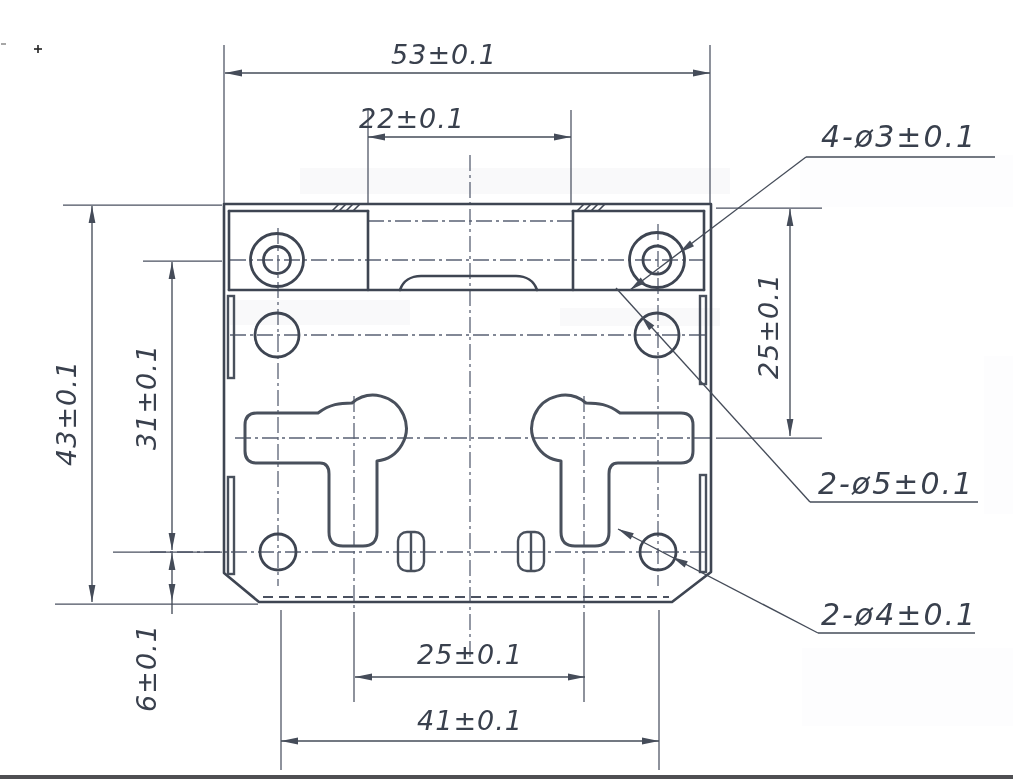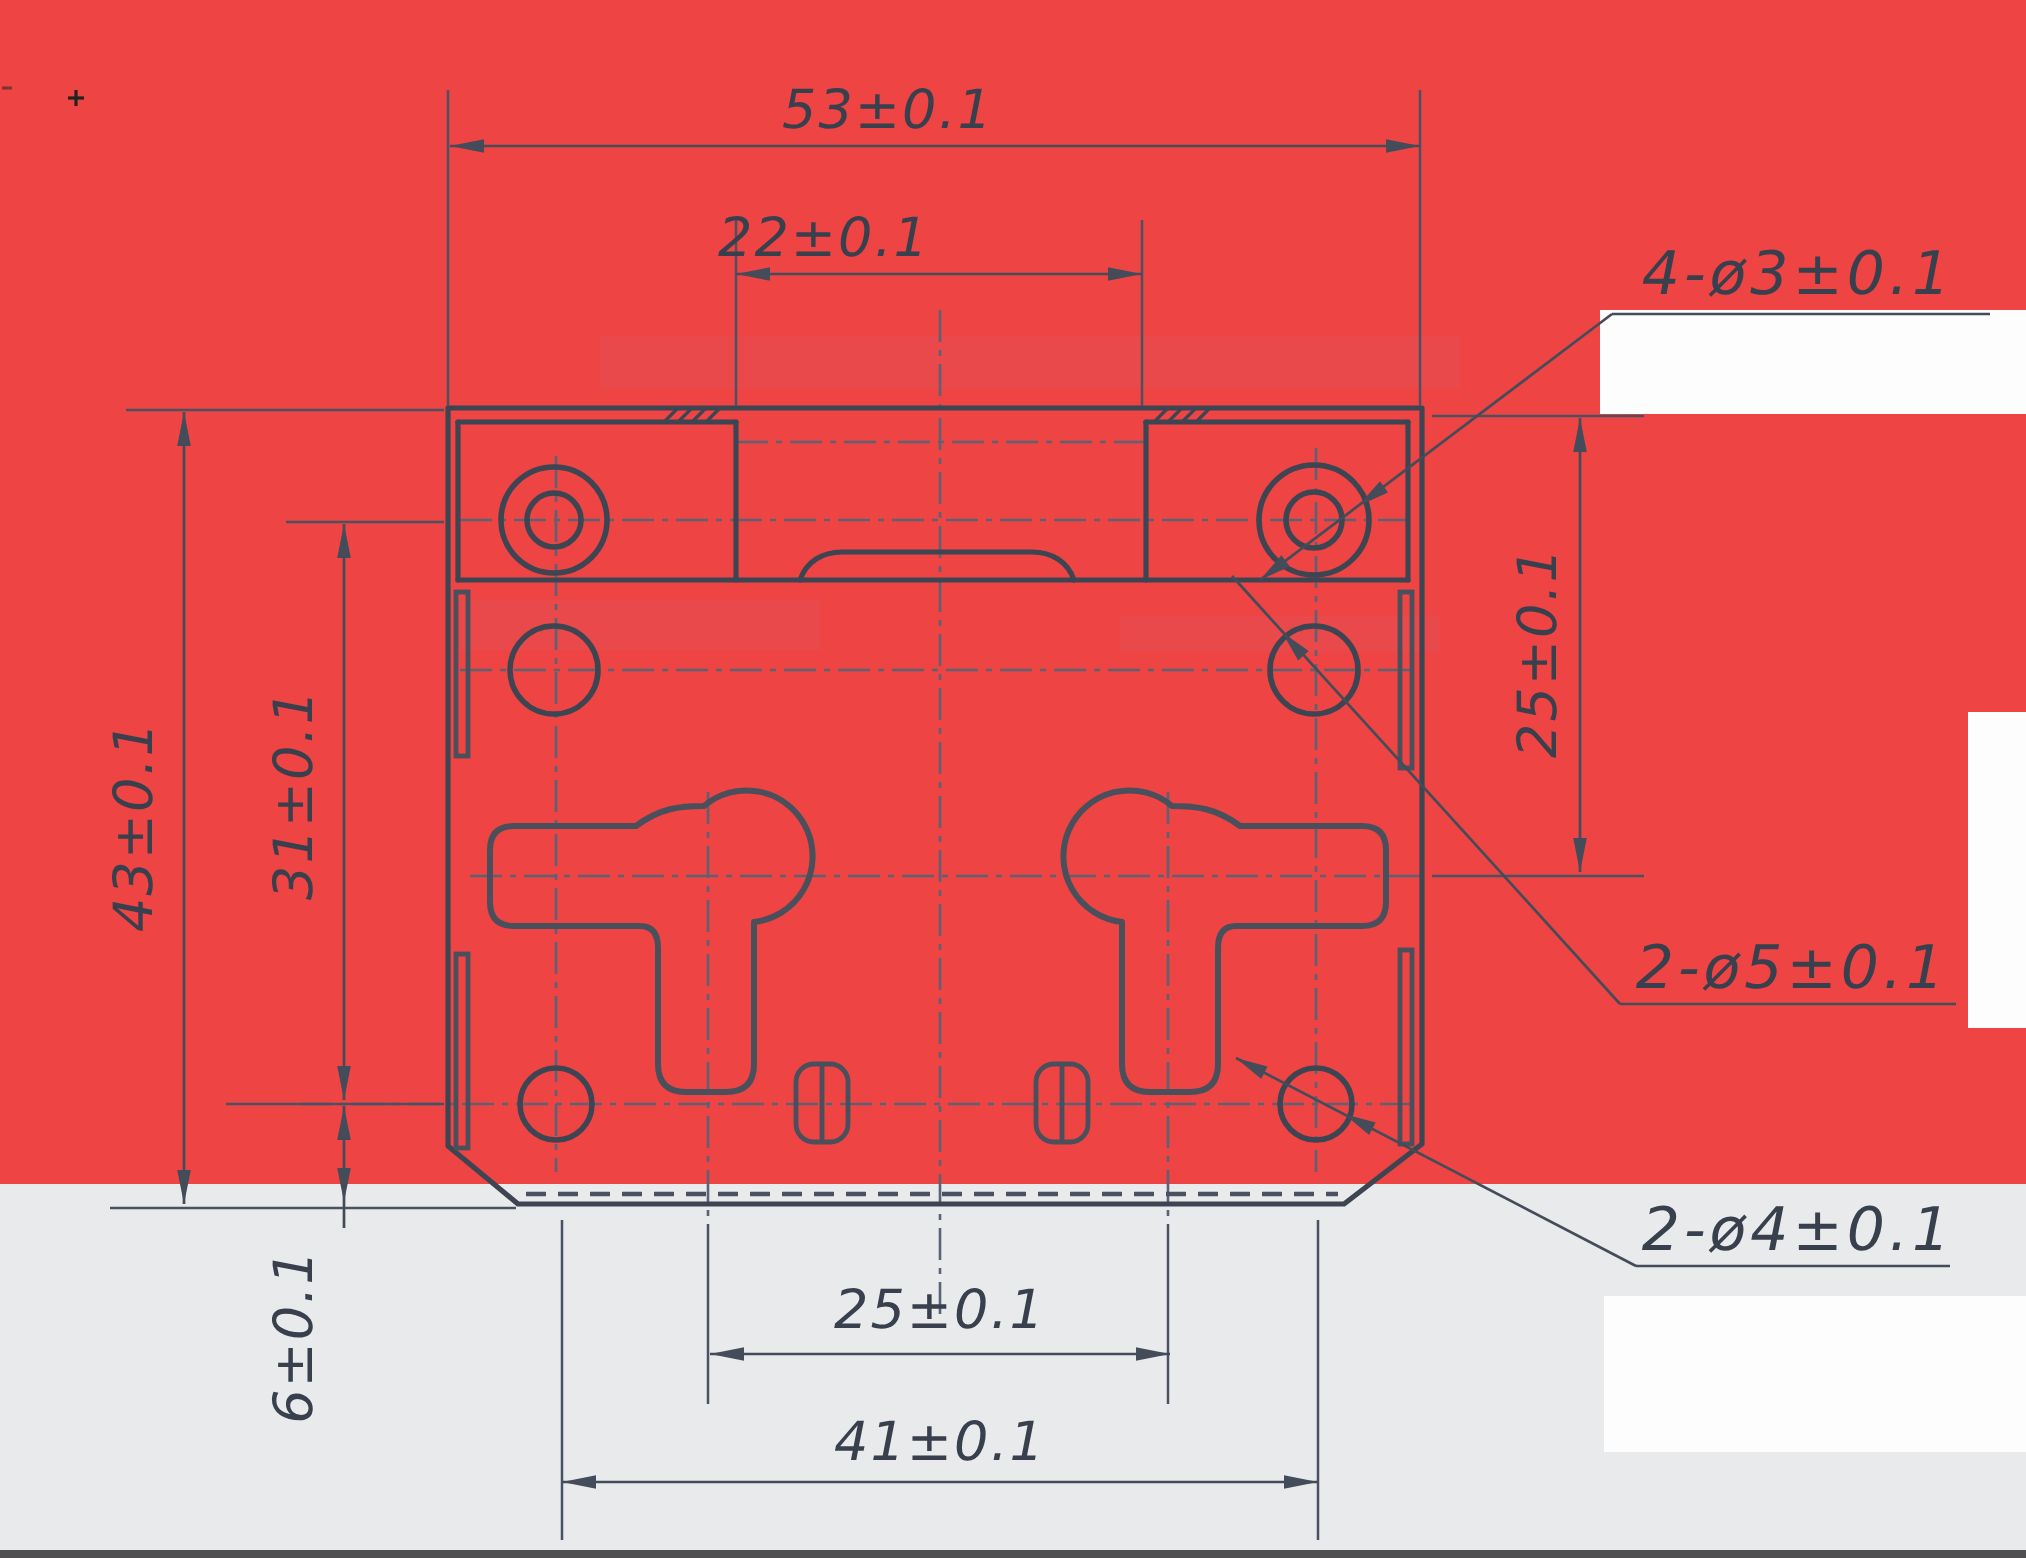--- a/index.html
+++ b/index.html
@@ -1,17 +1,17 @@
 <!DOCTYPE html>
 <html><head>
 <meta charset="utf-8">
 <style>
   html,body{margin:0;padding:0;}
   body{width:1013px;height:779px;overflow:hidden;background:#e9eaec;}
-  .sheet{position:relative;width:1013px;height:592px;background:#ef4444;font-family:"DejaVu Sans",sans-serif;}
+  .sheet{position:relative;width:1013px;height:779px;background:#ffffff;font-family:"DejaVu Sans",sans-serif;}
   svg{position:absolute;left:0;top:0;}
   .thick{stroke:#3e4552;stroke-width:2.6;fill:none;stroke-linecap:round;}
   .thick-j{stroke:#3e4552;stroke-width:2.6;fill:none;stroke-linejoin:round;stroke-linecap:round;}
   .hole{stroke:#3e4552;stroke-width:2.8;fill:none;}
   .keyhole{stroke:#49505c;stroke-width:3;fill:none;stroke-linejoin:round;}
   .slot{stroke:#49505c;stroke-width:2.4;fill:none;}
   .hidden-line{stroke:#4a5160;stroke-width:2.2;fill:none;stroke-dasharray:10 6;}
   .center{stroke:#5a6274;stroke-width:1.3;fill:none;stroke-dasharray:16 4 3 4;}
   .thin{stroke:#4a5160;stroke-width:1.25;fill:none;}
   .dimline{stroke:#454c59;stroke-width:1.35;fill:none;}

